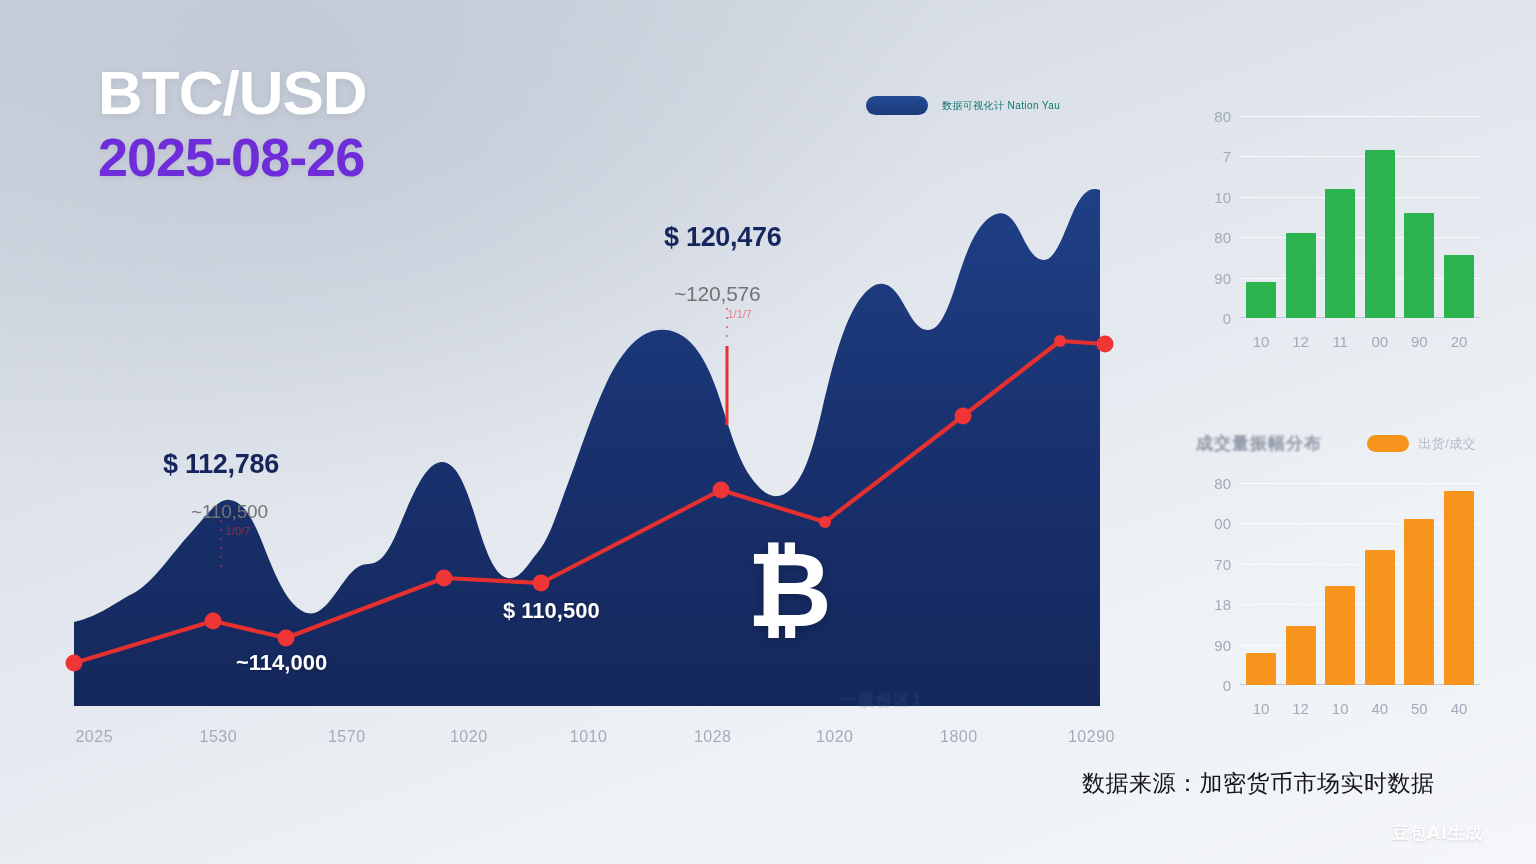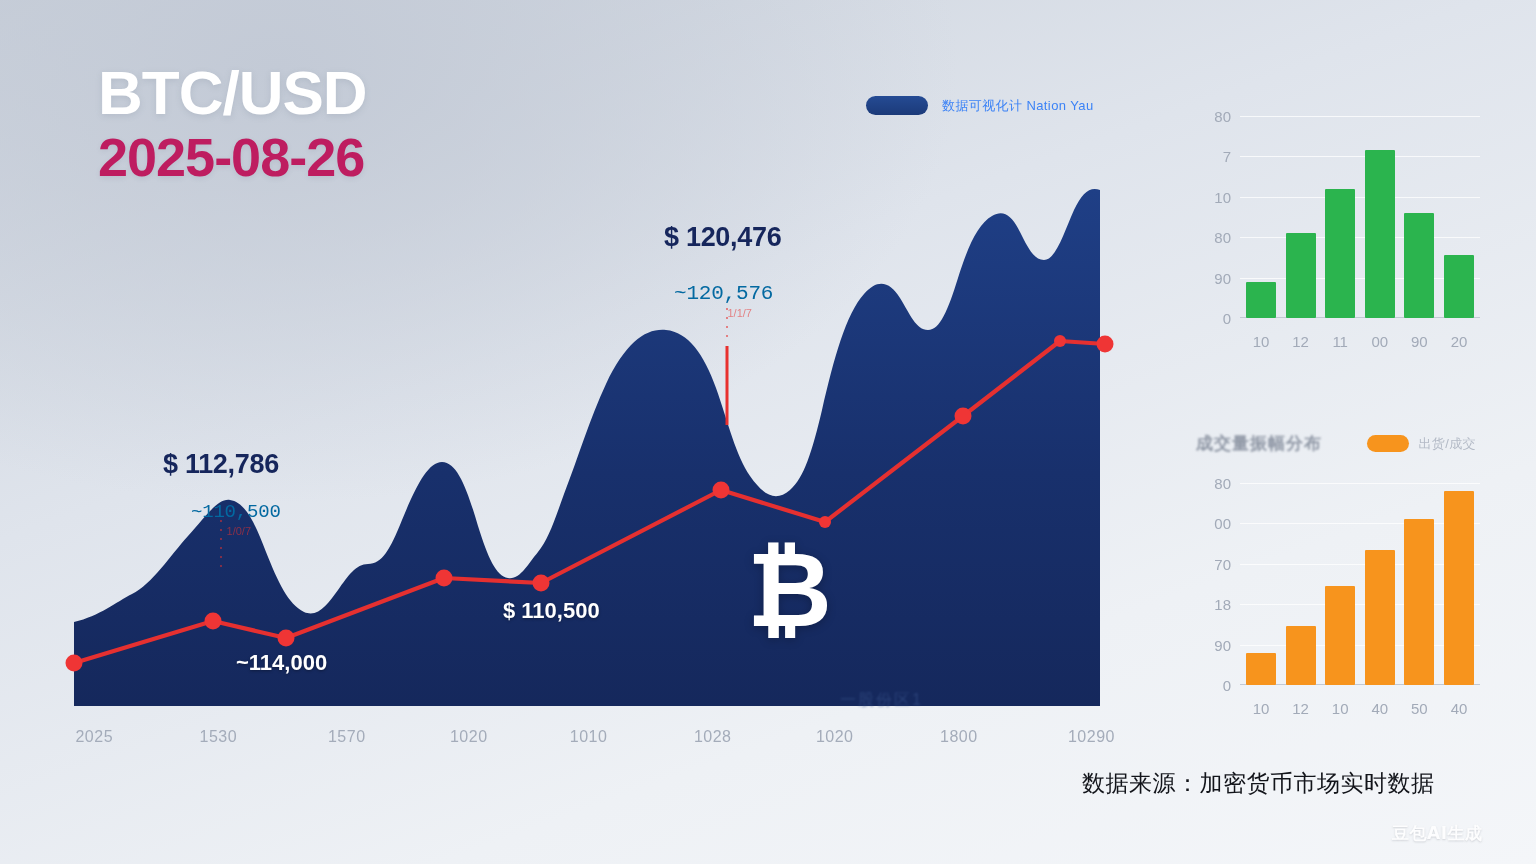--- a/index.html
+++ b/index.html
@@ -13,42 +13,42 @@
   }
   .stage { position:absolute; inset:0; }
 
   
   #title-block { position:absolute; left:78px; top:62px; line-height:1.0;margin-left:20px; }
   #title-block .t-main {
     font-size:62px; font-weight:bold; color:#ffffff; letter-spacing:-1px;
     text-shadow:0 2px 6px rgba(120,130,150,.22);
   }
   #title-block .t-sub {
-    font-size:54px; font-weight:bold; color:#be185d; letter-spacing:-1px;
+    font-size:54px; font-weight:bold; color:#6d28d9; letter-spacing:-1px;
     margin-top:6px; opacity:.97;
     text-shadow:0 2px 6px rgba(120,130,150,.2);
   }
 
   
   #main-legend { position:absolute; left:866px; top:96px; display:flex; align-items:center; gap:14px; }
   .pill { width:62px; height:19px; border-radius:10px; display:block; }
   .pill.navy { background:linear-gradient(180deg,#254b94,#1b3a79); }
   .pill.green { background:#2bb44e; width:42px; height:17px; border-radius:9px; }
   .pill.orange { background:#f7941d; width:42px; height:17px; border-radius:9px; }
-  .legend-text { font-size:13px; color:#3b82f6; letter-spacing:.4px; filter:blur(.25px); }
+  .legend-text { font-size:10px; color:#0f766e; letter-spacing:.4px; filter:blur(.25px); }
   .legend-text.tiny { font-size:13px; color:#b3bac6; filter:blur(.6px); }
 
   
   #main-chart { position:absolute; left:60px; top:150px; width:1070px; height:580px; }
   #main-chart svg { display:block; width:100%; height:100%; overflow:visible; }
 
   
   .ann { position:absolute; white-space:nowrap; }
   .ann .big   { font-size:27px; font-weight:bold; color:#16265c; letter-spacing:-.3px; }
-  .ann .small { font-size:21px; color:#0369a1; font-weight:500; letter-spacing:-.2px;font-family:Liberation Mono, monospace; }
+  .ann .small { font-size:21px; color:#737373; font-weight:500; letter-spacing:-.2px; }
   .ann .micro { font-size:11px; color:#e8312f; opacity:.55; filter:blur(.7px); text-align:center; }
   .ann-white { position:absolute; font-size:22px; font-weight:bold; color:#ffffff; white-space:nowrap;
                text-shadow:0 1px 3px rgba(0,0,0,.35); }
 
   #ann-peak { left:664px; top:222px; text-align:left; }
   #ann-peak .small { margin-top:29px; margin-left:10px; }
   #ann-peak .micro { margin-left:34px; margin-top:2px; }
   #ann-left { left:163px; top:449px; }
   #ann-left .small { margin-top:21px; margin-left:28px; font-size:19px; }
   #ann-left .micro { margin-left:34px; margin-top:2px; }

